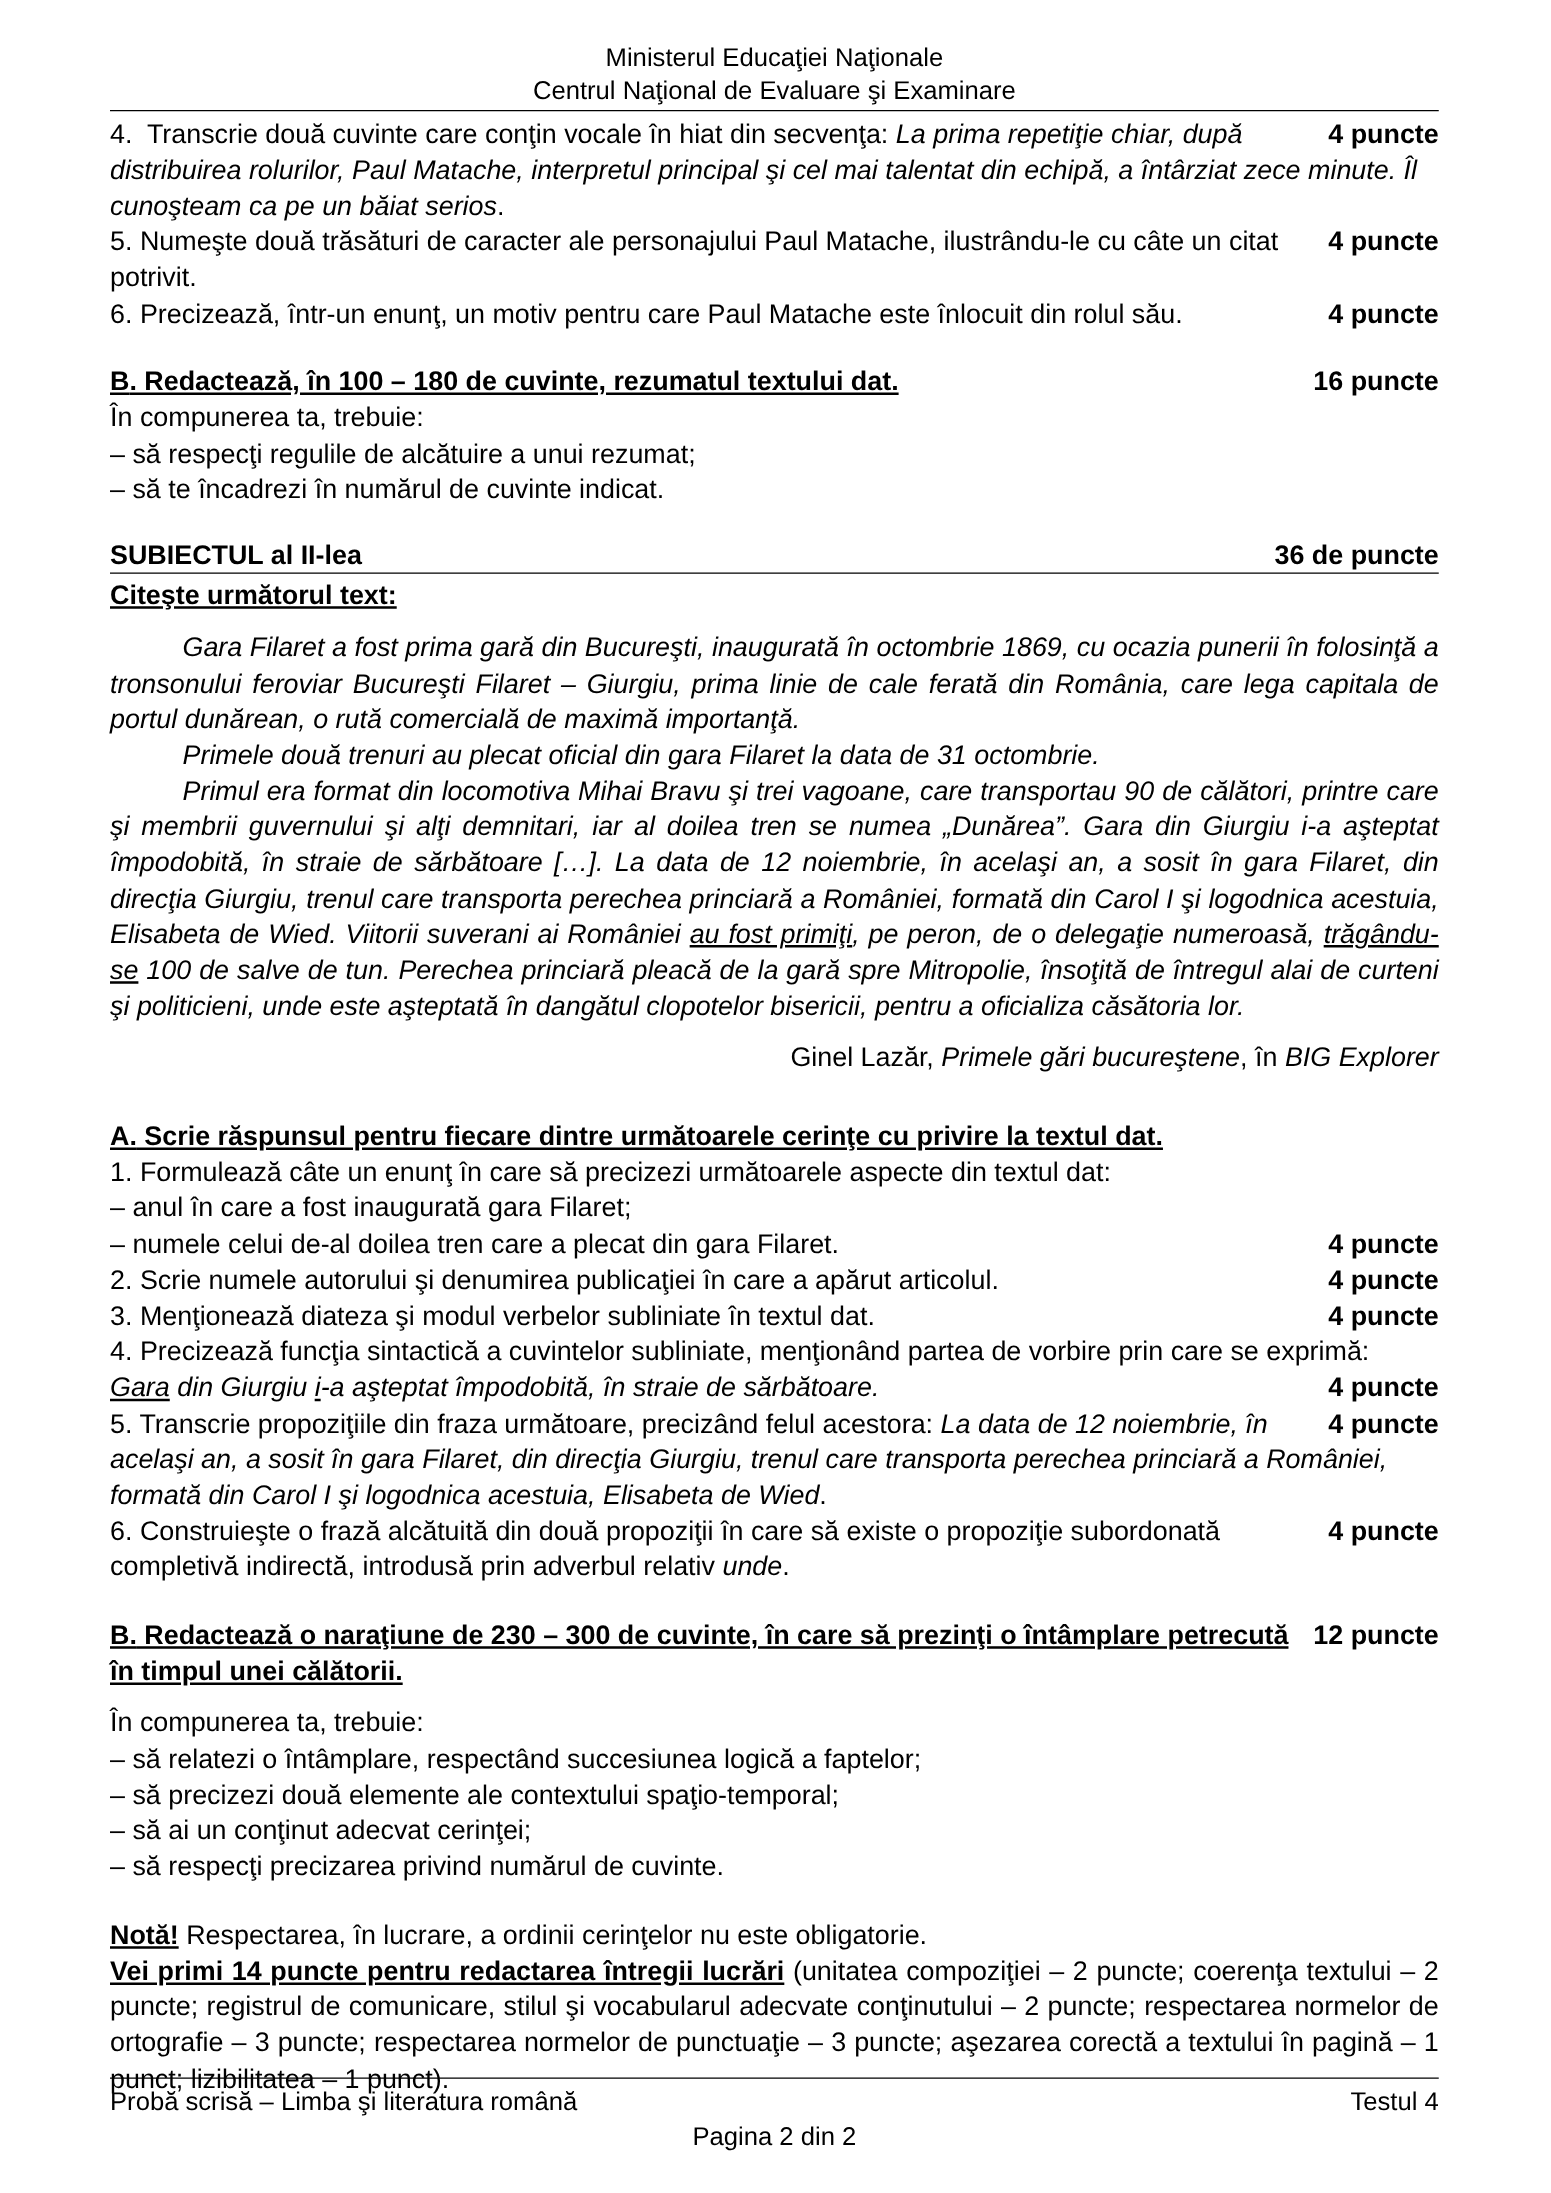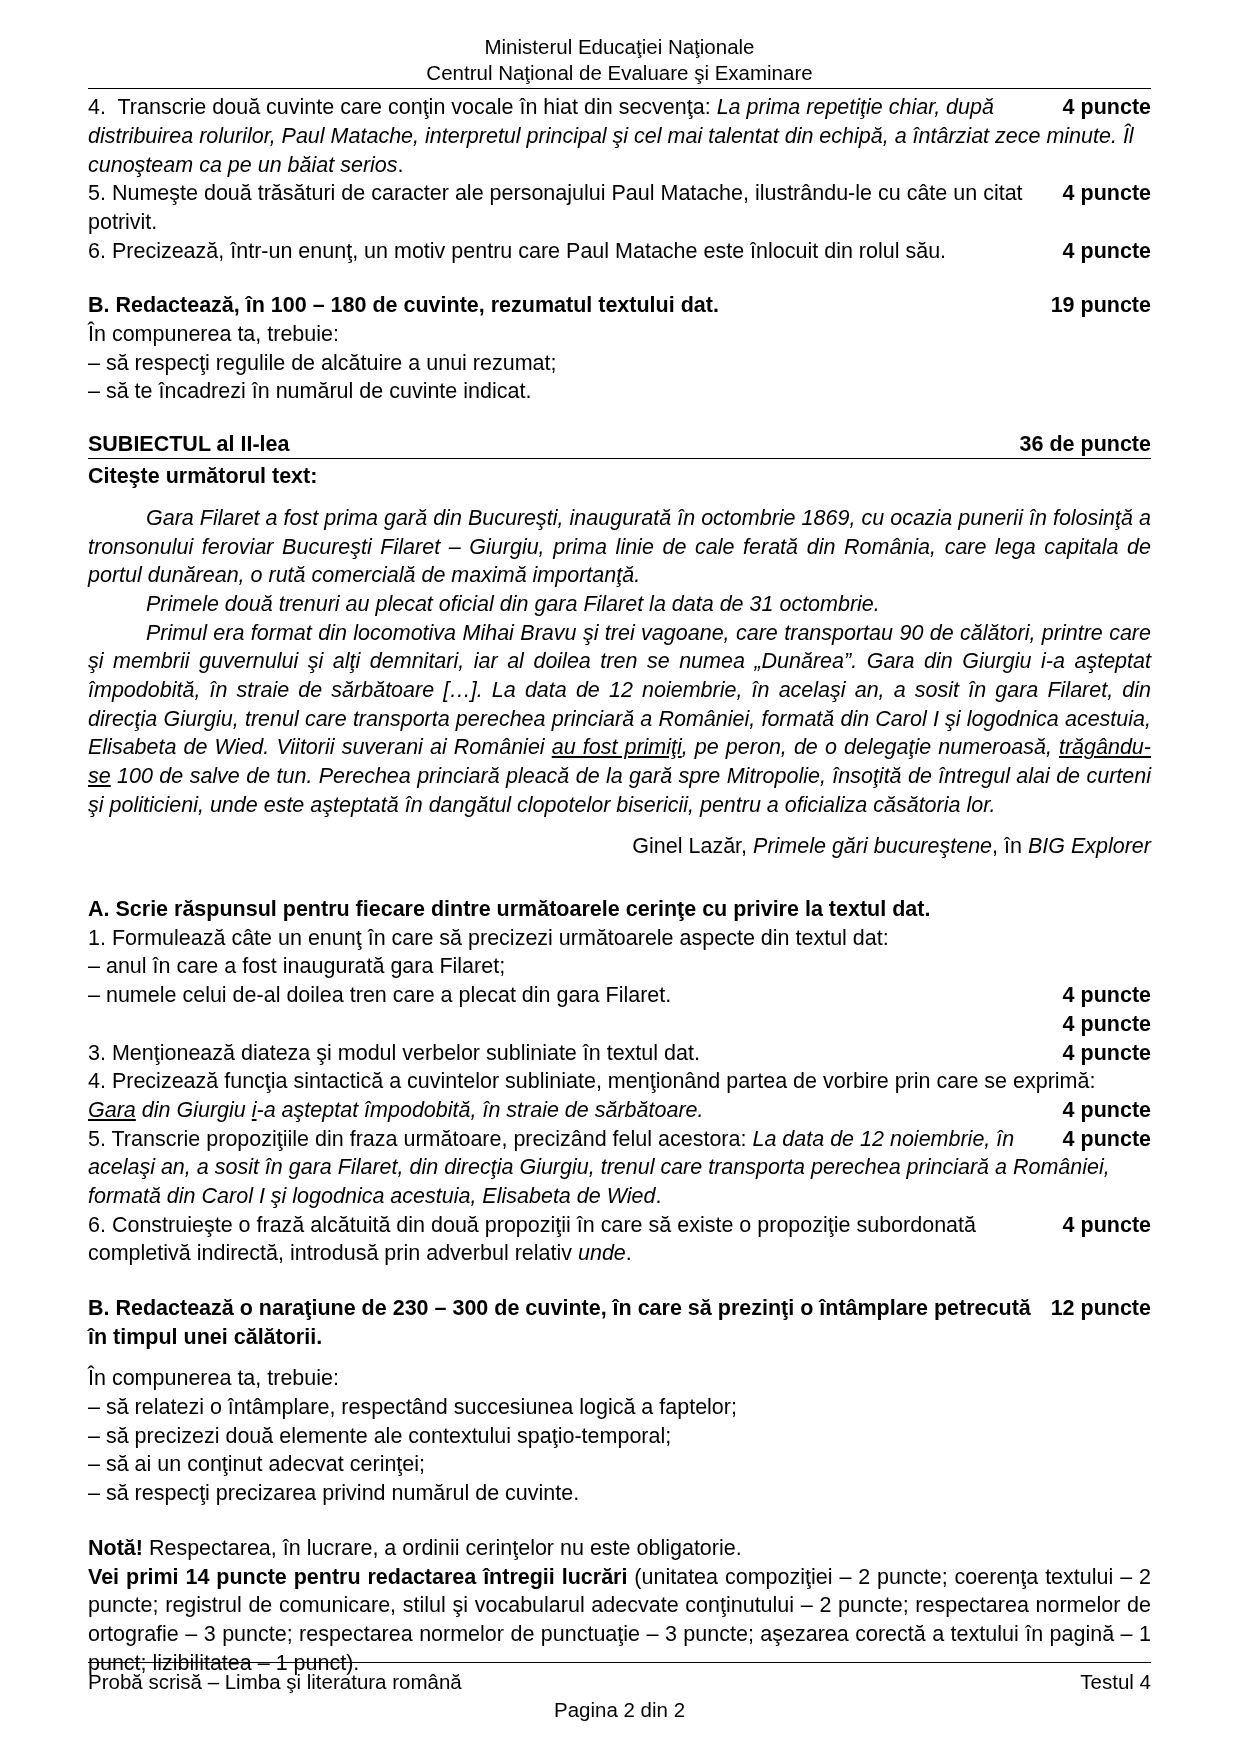--- a/index.html
+++ b/index.html
@@ -48,21 +48,21 @@
 
   
   .p {
     font-size: 21.5px;
     line-height: 1.335;
     text-align: justify;
     text-justify: inter-word;
     margin: 0;
   }
   .p.nojust { text-align: left; }
-  .bold { font-weight: bold; }
+  .bold { font-weight: bold; text-decoration: underline; }
   .ital { font-style: italic; }
   .uline { text-decoration: underline; font-style: italic; }
 
   
   .row {
     display: block;
     font-size: 21.5px;
     line-height: 1.335;
     position: relative;
   }
@@ -168,21 +168,21 @@
 
     <div class="row">
       <span class="pts">4 puncte</span>
       <span class="p"><span>6.</span> <span>Precizează, într-un enunţ, un motiv pentru care Paul Matache este înlocuit din rolul său.</span></span>
     </div>
     <div class="clr"></div>
 
     <div class="spacer-md"></div>
 
     <div class="row">
-      <span class="pts">19 puncte</span>
+      <span class="pts">16 puncte</span>
       <span class="p bold"><span>B</span><span>. Redactează, în 100 – 180 de cuvinte, rezumatul textului dat.</span></span>
     </div>
     <div class="clr"></div>
     <p class="p nojust">În compunerea ta, trebuie:</p>
     <p class="bul">– să respecţi regulile de alcătuire a unui rezumat;</p>
     <p class="bul">– să te încadrezi în numărul de cuvinte indicat.</p>
 
     <div class="spacer-md"></div>
 
     <div class="subject-head">
@@ -214,20 +214,21 @@
     <div class="clr"></div>
 
     <div class="row">
       <span class="pts">4 puncte</span>
       <span class="p">–  numele celui de-al doilea tren care a plecat din gara Filaret.</span>
     </div>
     <div class="clr"></div>
 
     <div class="row">
       <span class="pts">4 puncte</span>
+      <span class="p">2. Scrie numele autorului şi denumirea publicaţiei în care a apărut articolul.</span>
     </div>
     <div class="clr"></div>
 
     <div class="row">
       <span class="pts">4 puncte</span>
       <span class="p">3. Menţionează diateza şi modul verbelor subliniate în textul dat.</span>
     </div>
     <div class="clr"></div>
 
     <p class="p">4. Precizează funcţia sintactică a cuvintelor subliniate, menţionând partea de vorbire prin care se exprimă:</p>

